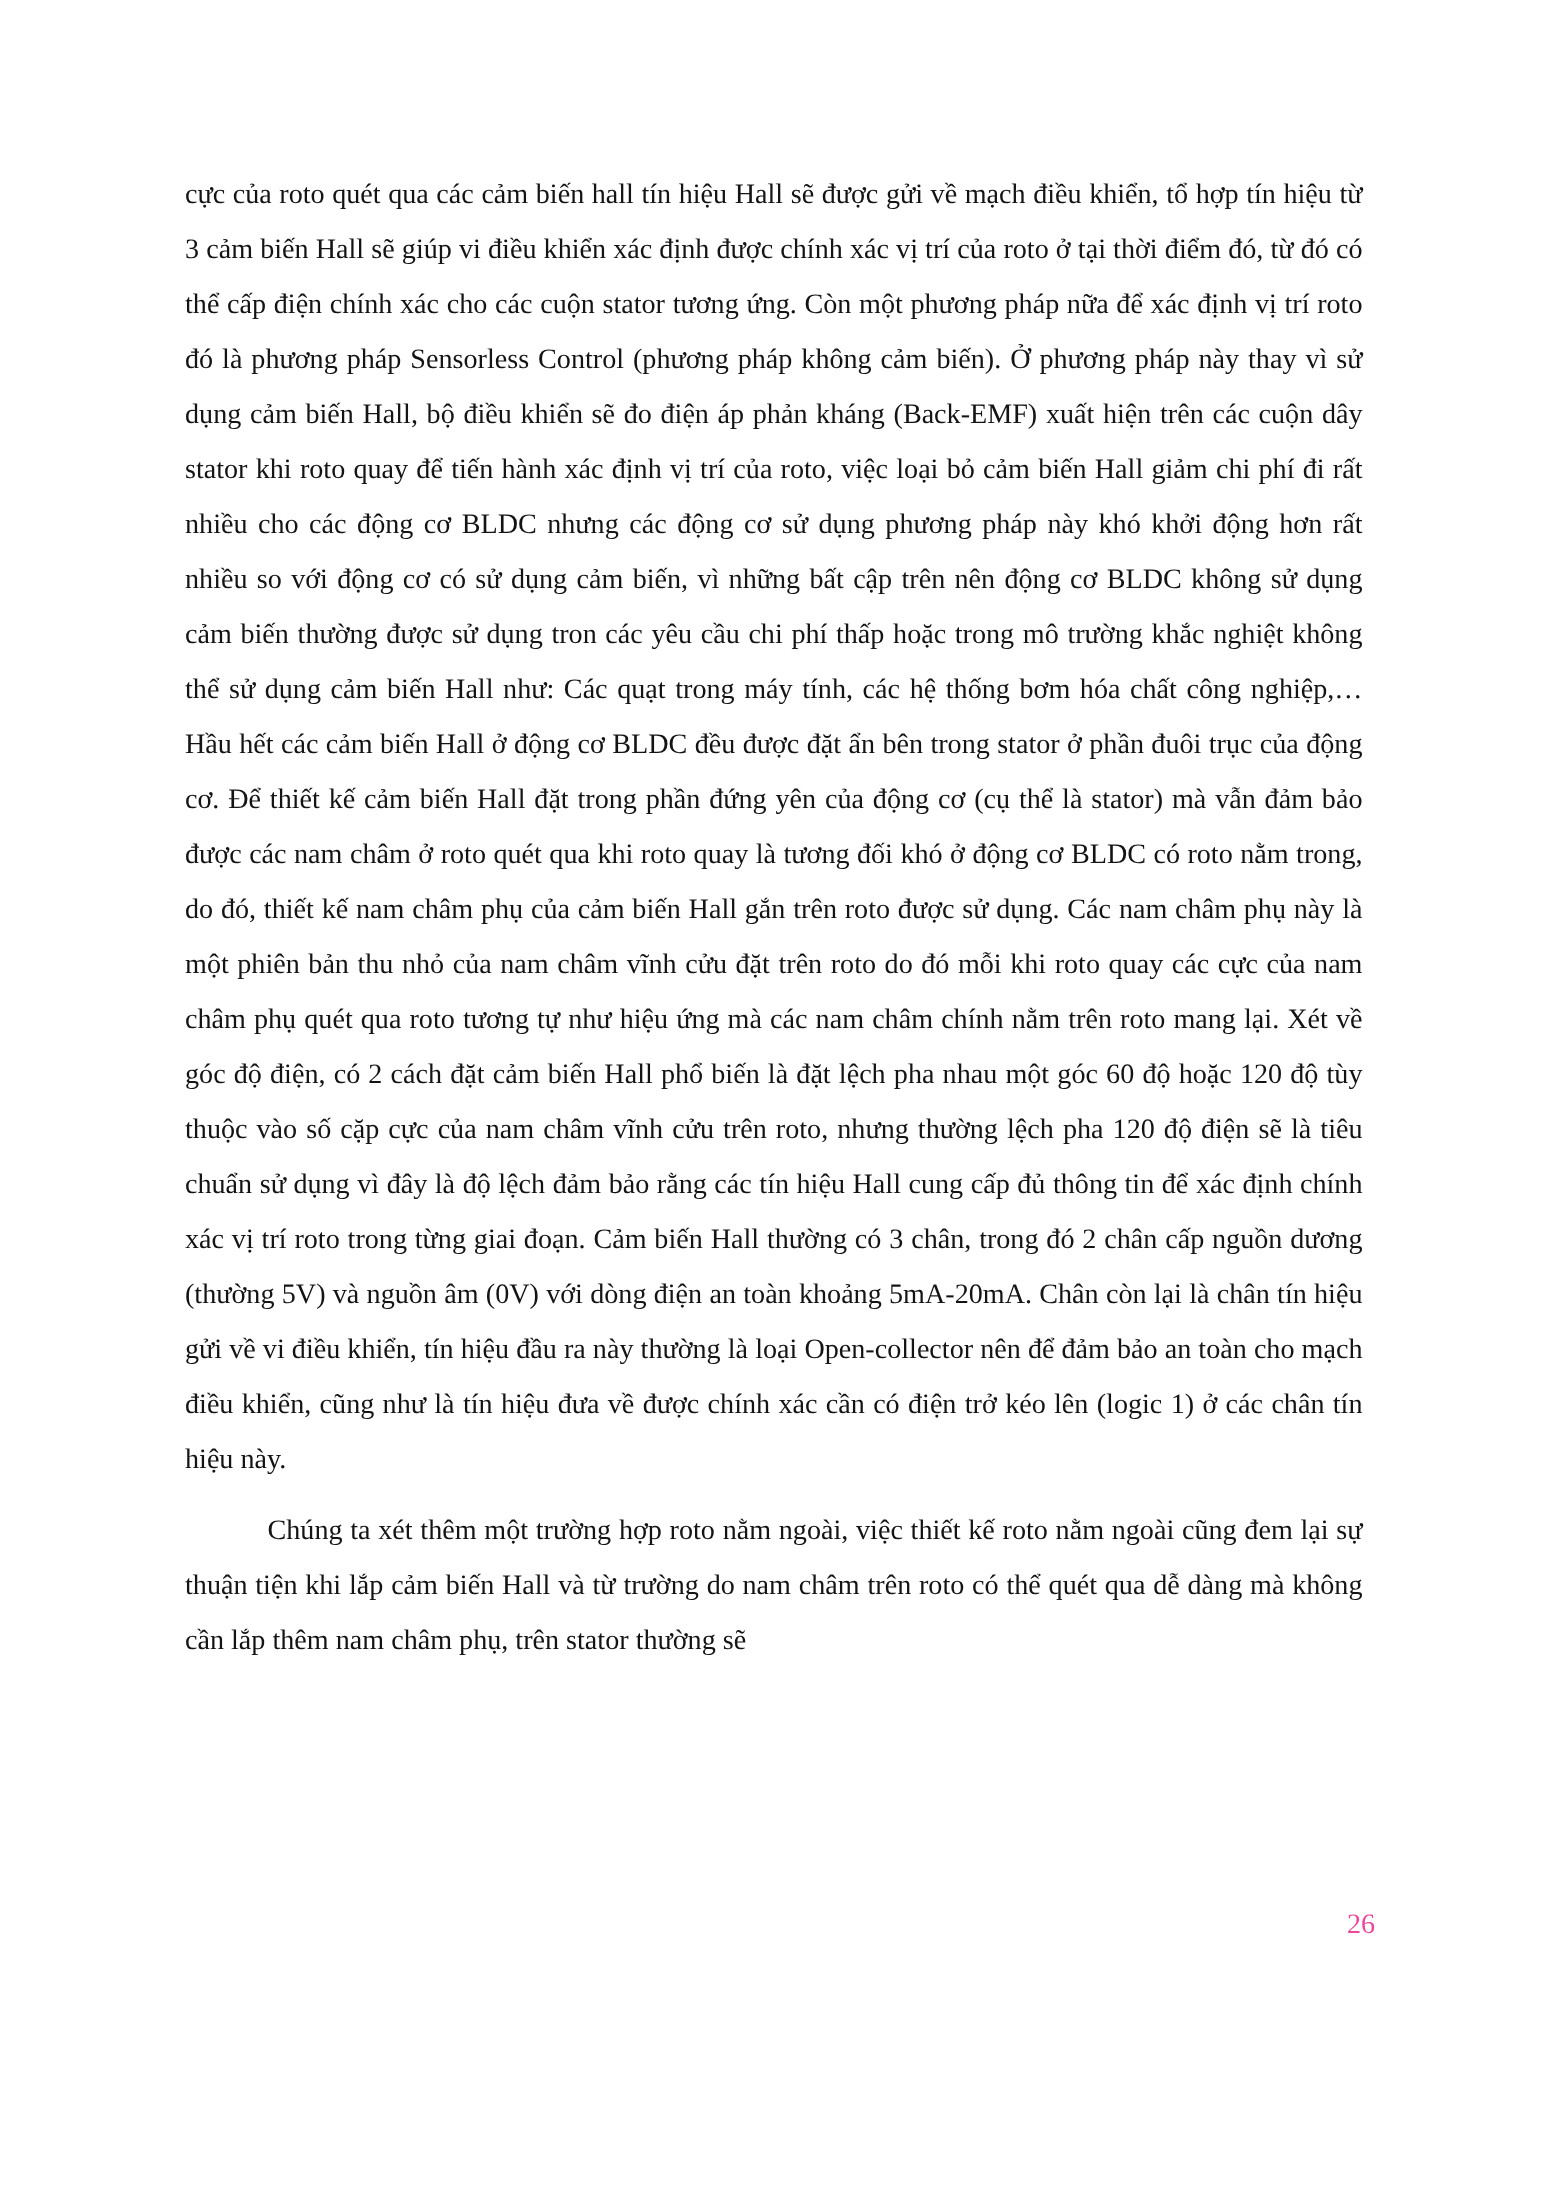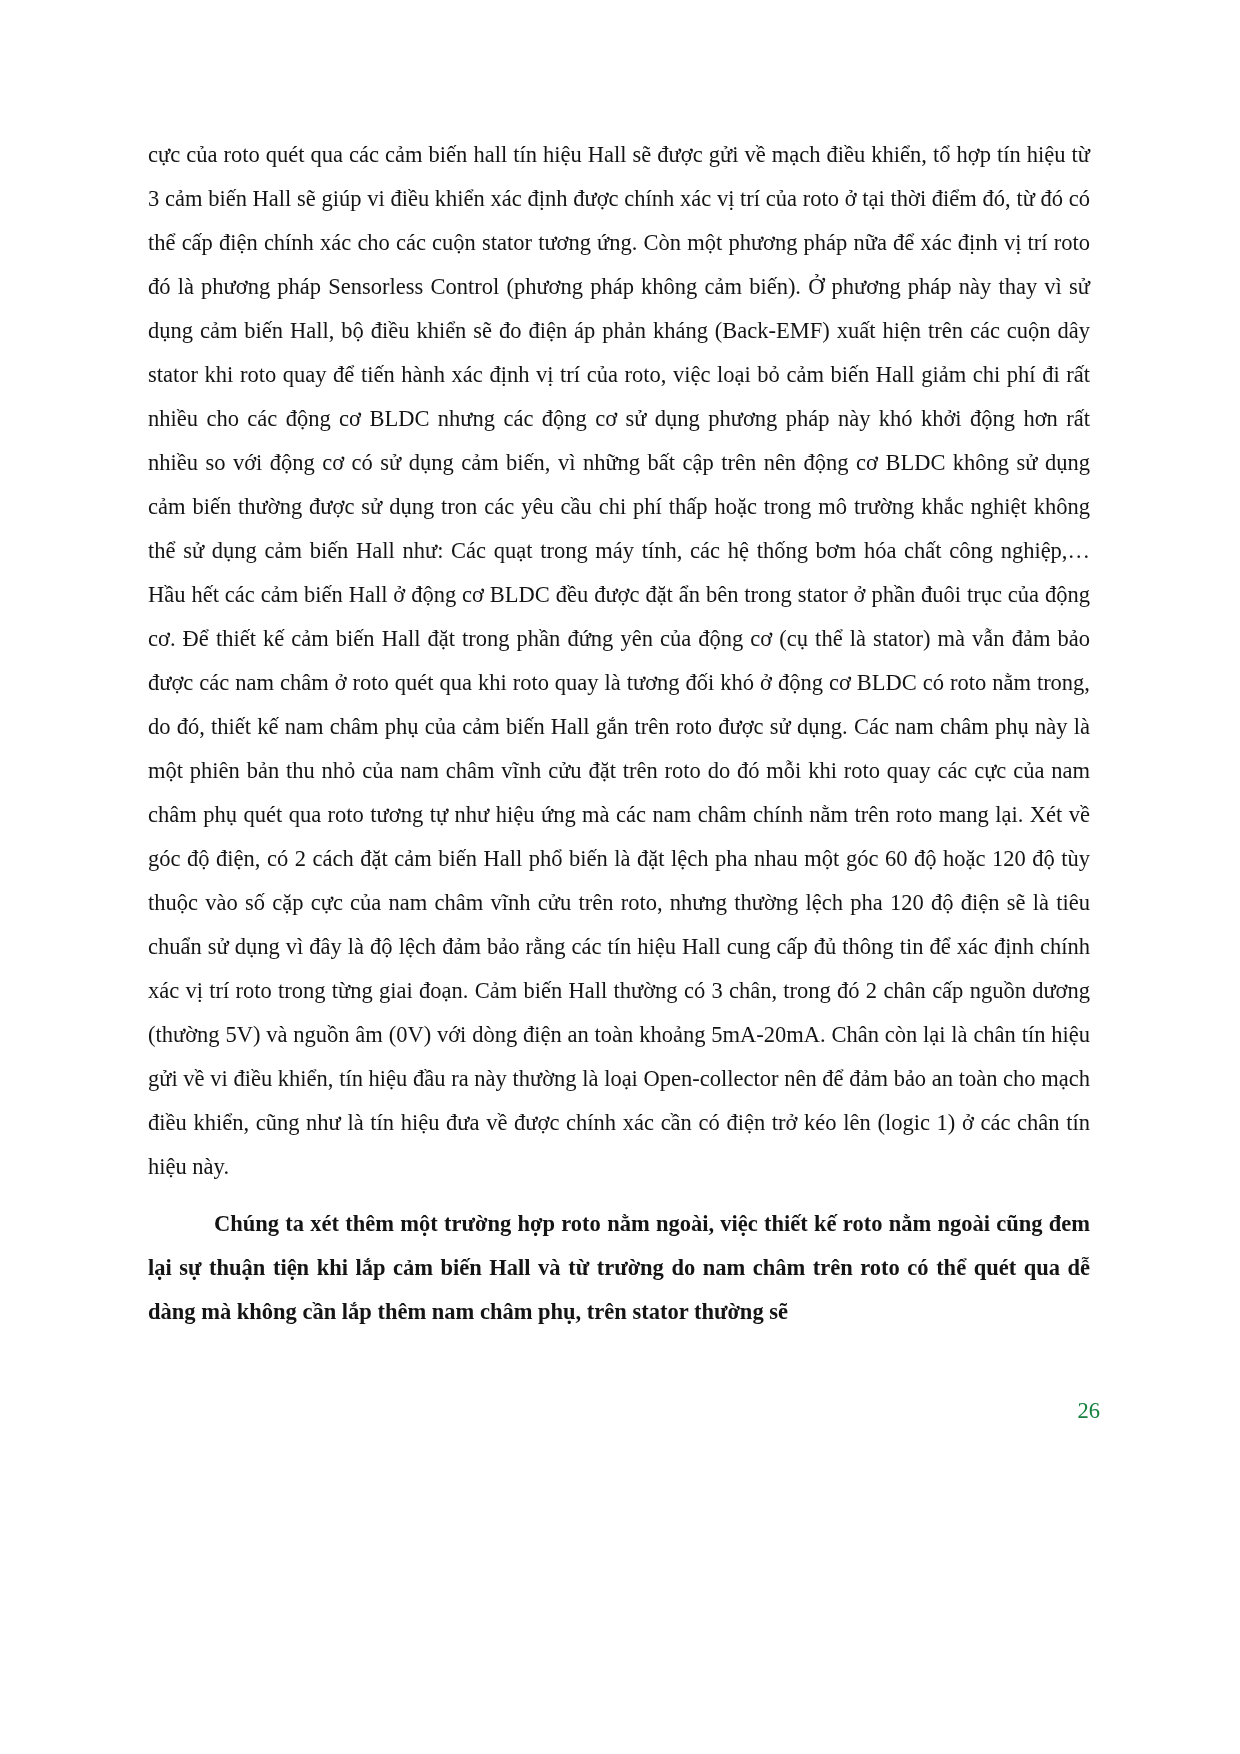--- a/index.html
+++ b/index.html
@@ -29,29 +29,28 @@
     line-height: 44px;
     text-align: justify;
     text-justify: inter-word;
   }
   .content p {
     margin: 13px;
     padding: 0;
   }
   .para-indent {
     text-indent: 66px;
-    font-weight: bold;
   }
   .page-number {
     position: absolute;
     right: 140px;
-    top: 1396px;
+    top: 1524px;
     font-size: 22.5px;
     line-height: 30px;
-    color: #15803d;
+    color: #ec4899;
   }
 </style>
 </head>
 <body>
 
 <div class="page">
   <div class="content">
     <p>cực của roto quét qua các cảm biến hall tín hiệu Hall sẽ được gửi về mạch điều khiển, tổ hợp tín hiệu từ 3 cảm biến Hall sẽ giúp vi điều khiển xác định được chính xác vị trí của roto ở tại thời điểm đó, từ đó có thể cấp điện chính xác cho các cuộn stator tương ứng. Còn một phương pháp nữa để xác định vị trí roto đó là phương pháp Sensorless Control (phương pháp không cảm biến). Ở phương pháp này thay vì sử dụng cảm biến Hall, bộ điều khiển sẽ đo điện áp phản kháng (Back-EMF) xuất hiện trên các cuộn dây stator khi roto quay để tiến hành xác định vị trí của roto, việc loại bỏ cảm biến Hall giảm chi phí đi rất nhiều cho các động cơ BLDC nhưng các động cơ sử dụng phương pháp này khó khởi động hơn rất nhiều so với động cơ có sử dụng cảm biến, vì những bất cập trên nên động cơ BLDC không sử dụng cảm biến thường được sử dụng tron các yêu cầu chi phí thấp hoặc trong mô trường khắc nghiệt không thể sử dụng cảm biến Hall như: Các quạt trong máy tính, các hệ thống bơm hóa chất công nghiệp,… Hầu hết các cảm biến Hall ở động cơ BLDC đều được đặt ẩn bên trong stator ở phần đuôi trục của động cơ. Để thiết kế cảm biến Hall đặt trong phần đứng yên của động cơ (cụ thể là stator) mà vẫn đảm bảo được các nam châm ở roto quét qua khi roto quay là tương đối khó ở động cơ BLDC có roto nằm trong, do đó, thiết kế nam châm phụ của cảm biến Hall gắn trên roto được sử dụng. Các nam châm phụ này là một phiên bản thu nhỏ của nam châm vĩnh cửu đặt trên roto do đó mỗi khi roto quay các cực của nam châm phụ quét qua roto tương tự như hiệu ứng mà các nam châm chính nằm trên roto mang lại. Xét về góc độ điện, có 2 cách đặt cảm biến Hall phổ biến là đặt lệch pha nhau một góc 60 độ hoặc 120 độ tùy thuộc vào số cặp cực của nam châm vĩnh cửu trên roto, nhưng thường lệch pha 120 độ điện sẽ là tiêu chuẩn sử dụng vì đây là độ lệch đảm bảo rằng các tín hiệu Hall cung cấp đủ thông tin để xác định chính xác vị trí roto trong từng giai đoạn. Cảm biến Hall thường có 3 chân, trong đó 2 chân cấp nguồn dương (thường 5V) và nguồn âm (0V) với dòng điện an toàn khoảng 5mA-20mA. Chân còn lại là chân tín hiệu gửi về vi điều khiển, tín hiệu đầu ra này thường là loại Open-collector nên để đảm bảo an toàn cho mạch điều khiển, cũng như là tín hiệu đưa về được chính xác cần có điện trở kéo lên (logic 1) ở các chân tín hiệu này.</p>
     <p class="para-indent">Chúng ta xét thêm một trường hợp roto nằm ngoài, việc thiết kế roto nằm ngoài cũng đem lại sự thuận tiện khi lắp cảm biến Hall và từ trường do nam châm trên roto có thể quét qua dễ dàng mà không cần lắp thêm nam châm phụ, trên stator thường sẽ</p>
   </div>

